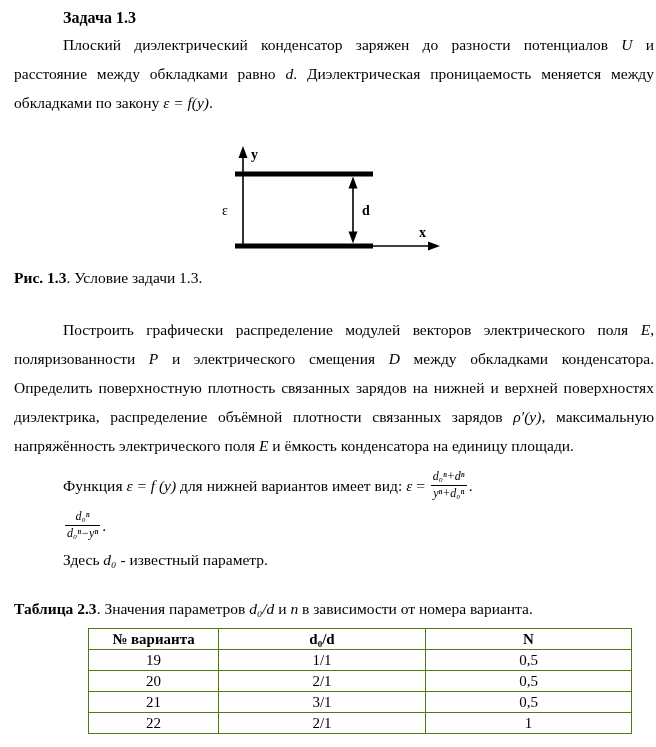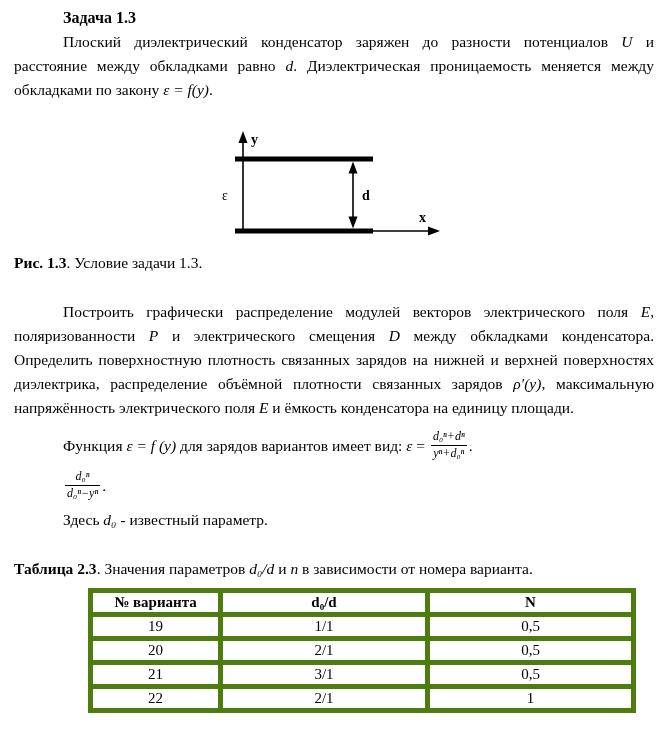--- a/index.html
+++ b/index.html
@@ -10,21 +10,21 @@
     font-size:15.5px; color:#000;
   }
   .page { padding:6px 2px 0 14px; }
   .it { font-style:italic; }
   .bd { font-weight:bold; }
   .title {
     font-size:16px; font-weight:bold;
     margin-left:49px; line-height:24px;
   }
   p.body-par {
-    text-align:justify; line-height:24px; text-indent:49px;
+    text-align:justify; line-height:29px; text-indent:49px;
   }
   .figure-wrap { margin-top:28px; text-align:center; }
   .figure-svg { display:inline-block; }
   .fig-caption { text-align:left; line-height:22px; }
   .after-fig { margin-top:26px; }
   .formula-line {
     margin-left:49px; line-height:40px; white-space:nowrap;
   }
   .formula-first { margin-top:6px; }
   .frac {
@@ -34,21 +34,21 @@
   }
   .frac .num { display:block; border-bottom:1px solid #000; padding:0 2px; }
   .frac .den { display:block; padding:0 2px; }
   .note-line { margin-left:49px; line-height:28px; }
   .tbl-caption { margin-top:24px; line-height:22px; }
   table.variants {
     border-collapse:collapse; margin:8px 0 0 74px;
     width:543px; table-layout:fixed;
   }
   table.variants th, table.variants td {
-    border:5px solid #4d7c0f; text-align:center;
+    border:1px solid #4d7c0f; text-align:center;
     font-size:15px; padding:1px 4px; height:21px;
   }
   table.variants th { font-weight:bold; }
   .col-variant { width:130px; }
   .col-dd { width:207px; }
   .col-n { width:206px; }
   svg text {
     font-family:"Liberation Serif", serif;
   }
 </style>
@@ -82,21 +82,21 @@
       <polygon points="132,31.5 127.5,43.5 136.5,43.5" fill="#000"></polygon>
       <polygon points="132,98.5 127.5,86.5 136.5,86.5" fill="#000"></polygon>
       <text x="141" y="70" font-size="14" font-weight="bold">d</text>
     </svg>
     <div class="fig-caption"><span class="bd">Рис. 1.3</span><span>. Условие задачи 1.3.</span></div>
   </div>
 
   <p class="body-par after-fig"><span>Построить графически распределение модулей векторов электрического поля </span><span class="it">E</span><span>, поляризованности </span><span class="it">P</span><span> и электрического смещения </span><span class="it">D</span><span> между обкладками конденсатора. Определить поверхностную плотность связанных зарядов на нижней и верхней поверхностях диэлектрика, распределение объёмной плотности связанных зарядов </span><span class="it">ρ′(y)</span><span>, максимальную напряжённость электрического поля </span><span class="it">E</span><span> и ёмкость конденсатора на единицу площади.</span></p>
 
   <div class="formula-line formula-first">
-    <span><span>Функция </span><span class="it">ε = f (y)</span><span> для зарядов вариантов имеет вид: </span><span class="it">ε</span><span> = </span></span><span class="frac"><span class="num">d₀ⁿ+dⁿ</span><span class="den">yⁿ+d₀ⁿ</span></span><span>.</span>
+    <span><span>Функция </span><span class="it">ε = f (y)</span><span> для нижней вариантов имеет вид: </span><span class="it">ε</span><span> = </span></span><span class="frac"><span class="num">d₀ⁿ+dⁿ</span><span class="den">yⁿ+d₀ⁿ</span></span><span>.</span>
   </div>
 
   <div class="formula-line">
     <span class="frac"><span class="num">d₀ⁿ</span><span class="den">d₀ⁿ−yⁿ</span></span><span>.</span>
   </div>
 
   <div class="note-line"><span>Здесь </span><span class="it">d₀</span><span> - известный параметр.</span></div>
 
   <div class="tbl-caption"><span class="bd">Таблица 2.3</span><span>. Значения параметров </span><span class="it">d₀/d</span><span> и </span><span class="it">n</span><span> в зависимости от номера варианта.</span></div>
 

